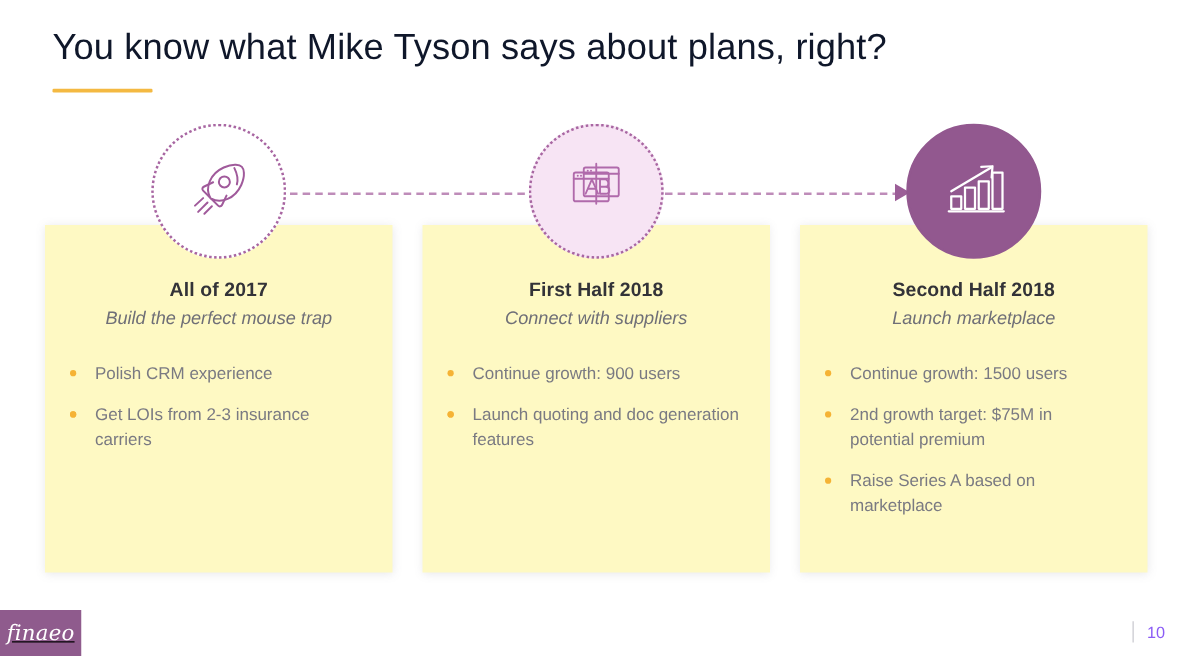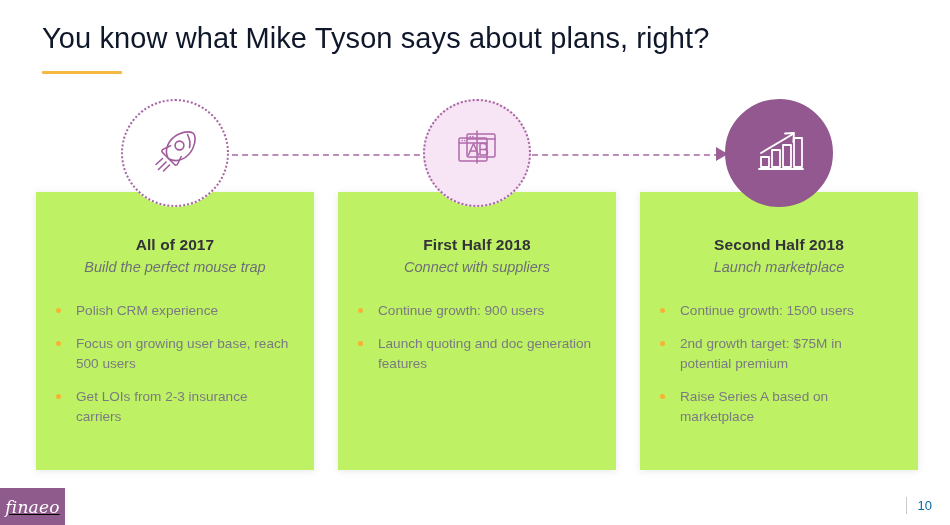--- a/index.html
+++ b/index.html
@@ -88,24 +88,24 @@
   }
   #circle-3 {
     left: 725px;
     border: 2px solid #92588f;
     background: #92588f;
   }
 
   
   .card {
     position: absolute;
-    top: 192px;
+    top: 180px;
     width: 278px;
     height: 278px;
-    background: #bef264;
+    background: #fef9c3;
     box-shadow: 0 1px 7px rgba(120,120,130,0.17);
     box-sizing: border-box;
     z-index: 2;
   }
   #card-1 { left: 36px; }
   #card-2 { left: 338px; }
   #card-3 { left: 640px; }
 
   .card-heading {
     text-align: center;
@@ -173,21 +173,21 @@
     align-items: center;
     gap: 11px;
   }
   #page-divider {
     width: 1px;
     height: 17px;
     background: #c9c9cf;
   }
   #page-number {
     font-size: 13px;
-    color: #0369a1;
+    color: #8b5cf6;
   }
 </style>
 </head>
 <body>
 
 <div id="slide-title">You know what Mike Tyson says about plans, right?</div>
 <div id="title-underline"></div>
 
 <div id="timeline">
   <div class="connector" id="connector-1"></div>
@@ -246,21 +246,20 @@
 <div class="card" id="card-1">
   <div class="card-heading">All of 2017</div>
   <div class="card-subheading">Build the perfect mouse trap</div>
   <ul class="bullet-list">
     <li class="bullet-item">
       <span class="bullet-dot"></span>
       <span>Polish CRM experience</span>
     </li>
     <li class="bullet-item">
       <span class="bullet-dot"></span>
-      <span>Focus on growing user base, reach 500 users</span>
     </li>
     <li class="bullet-item">
       <span class="bullet-dot"></span>
       <span>Get LOIs from 2-3 insurance carriers</span>
     </li>
   </ul>
 </div>
 
 <div class="card" id="card-2">
   <div class="card-heading">First Half 2018</div>

